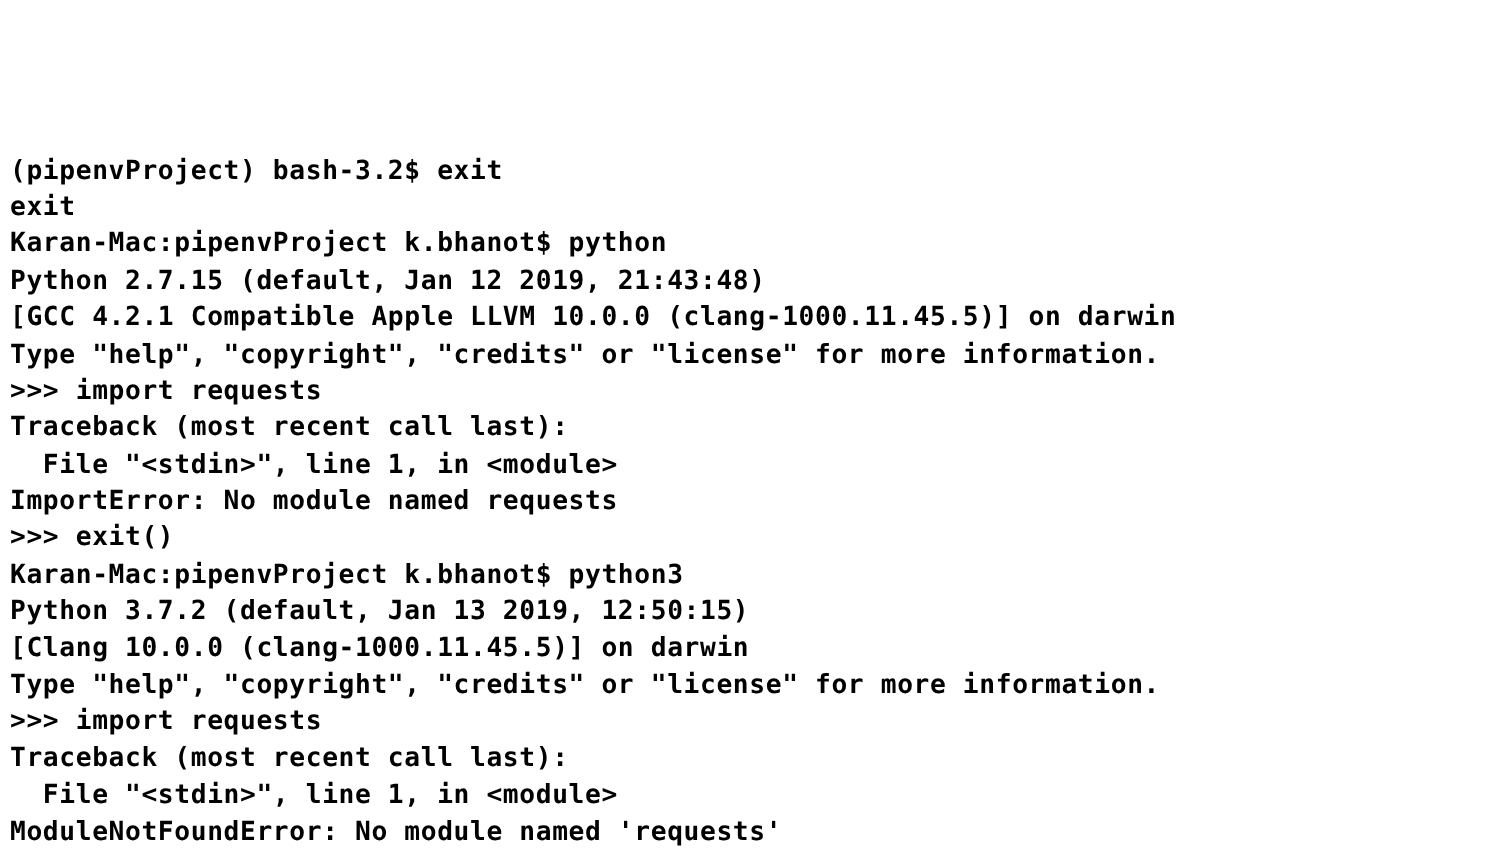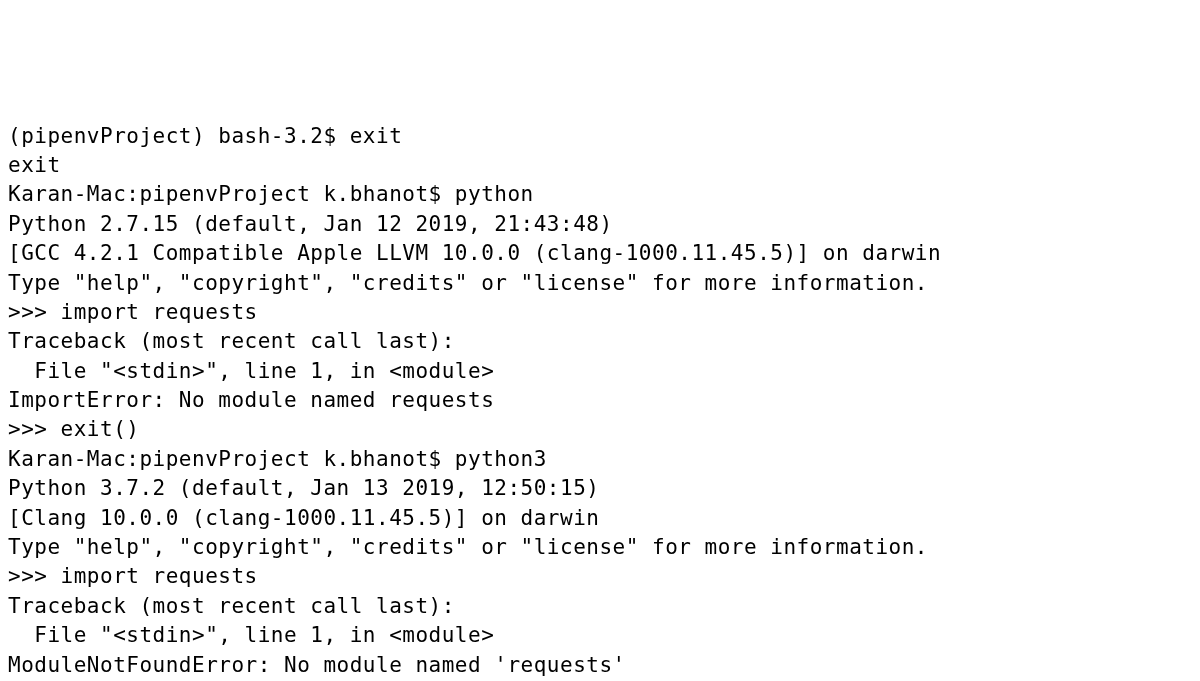--- a/index.html
+++ b/index.html
@@ -15,20 +15,21 @@
       color: #000000;
       padding: 4px 8px;
       white-space: pre;
       letter-spacing: 0.5px;
     }
     .terminal {
       font-family: inherit;
     }
     .line {
       display: block;
+      font-weight: bold;
     }
   </style>
 </head>
 <body>
 
 
 
 <div class="terminal"><span class="line">(pipenvProject) bash-3.2$ exit</span><span class="line">exit</span><span class="line">Karan-Mac:pipenvProject k.bhanot$ python</span><span class="line">Python 2.7.15 (default, Jan 12 2019, 21:43:48)</span><span class="line">[GCC 4.2.1 Compatible Apple LLVM 10.0.0 (clang-1000.11.45.5)] on darwin</span><span class="line">Type "help", "copyright", "credits" or "license" for more information.</span><span class="line">&gt;&gt;&gt; import requests</span><span class="line">Traceback (most recent call last):</span><span class="line">  File "&lt;stdin&gt;", line 1, in &lt;module&gt;</span><span class="line">ImportError: No module named requests</span><span class="line">&gt;&gt;&gt; exit()</span><span class="line">Karan-Mac:pipenvProject k.bhanot$ python3</span><span class="line">Python 3.7.2 (default, Jan 13 2019, 12:50:15)</span><span class="line">[Clang 10.0.0 (clang-1000.11.45.5)] on darwin</span><span class="line">Type "help", "copyright", "credits" or "license" for more information.</span><span class="line">&gt;&gt;&gt; import requests</span><span class="line">Traceback (most recent call last):</span><span class="line">  File "&lt;stdin&gt;", line 1, in &lt;module&gt;</span><span class="line">ModuleNotFoundError: No module named 'requests'</span><span class="line">&gt;&gt;&gt; exit()</span></div>
 
 

